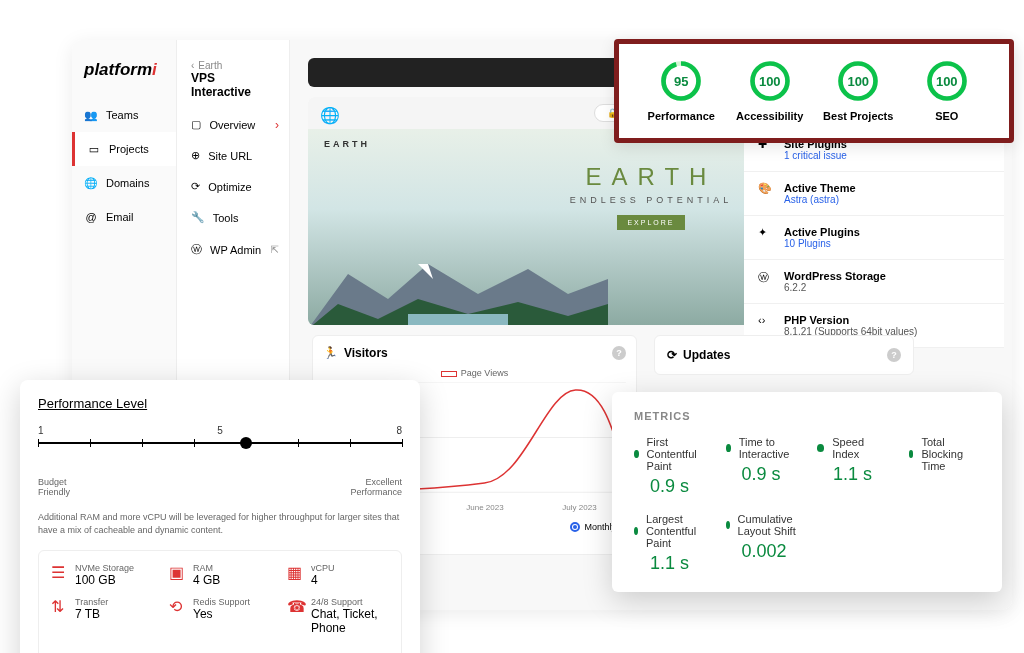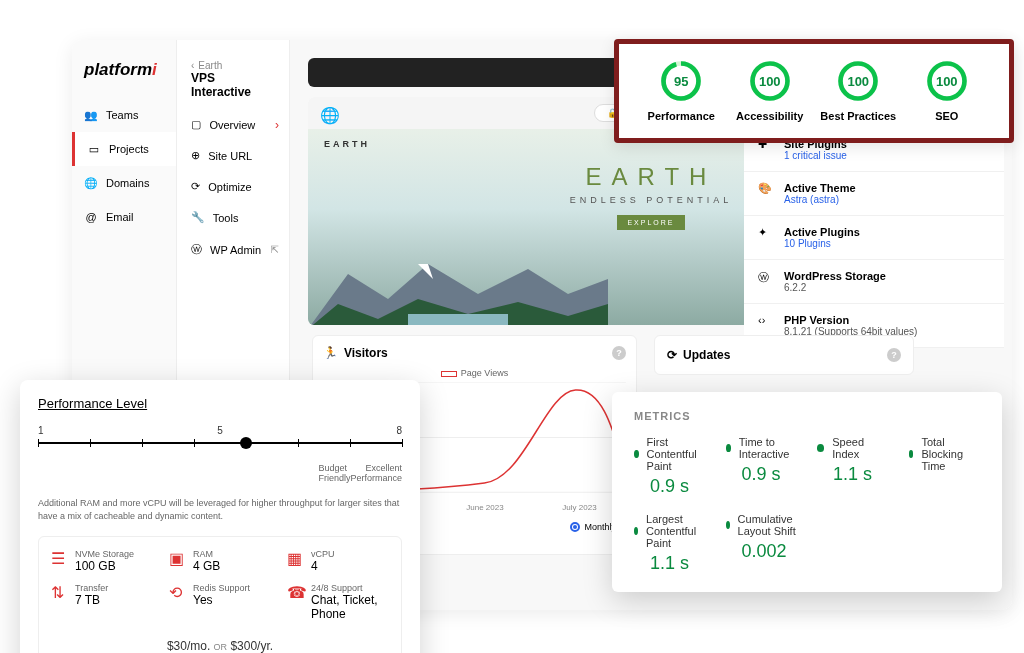--- a/index.html
+++ b/index.html
@@ -67,21 +67,21 @@
 .lh-label { font-size: 11px; font-weight: 600; }
 
 
 .perf-panel { position: absolute; top: 380px; left: 20px; width: 400px; background: #fff; border-radius: 8px; box-shadow: 0 8px 30px rgba(0,0,0,0.18); padding: 16px 18px; }
 .perf-panel h3 { font-size: 13px; font-weight: 500; margin-bottom: 14px; text-decoration: underline; }
 .slider-row { position: relative; height: 30px; }
 .slider-labels { display: flex; justify-content: space-between; font-size: 10px; color: #333; }
 .slider-track { position: relative; height: 2px; background: #000; margin: 6px 0; }
 .slider-tick { position: absolute; top: -3px; width: 1px; height: 8px; background: #000; }
 .slider-thumb { position: absolute; top: -5px; left: 50%; width: 12px; height: 12px; background: #000; border-radius: 50%; transform: translateX(-50%); }
-.slider-ends { display: flex; justify-content: flex-end; font-size: 9px; color: #666; margin-top: 8px; }
+.slider-ends { display: flex; justify-content: space-between; font-size: 9px; color: #666; margin-top: 22px; }
 .perf-desc { font-size: 9px; color: #666; margin: 14px 0; line-height: 1.4; }
 .resource-grid { border: 1px solid #eee; border-radius: 6px; padding: 12px; }
 .rg-row { display: flex; gap: 16px; margin-bottom: 10px; }
 .rg-item { flex: 1; display: flex; gap: 8px; align-items: flex-start; }
 .rg-ico { width: 16px; height: 16px; color: #d33; flex-shrink: 0; }
 .rg-label { font-size: 9px; color: #666; }
 .rg-val { font-size: 12px; font-weight: 500; }
 .pricing { text-align: center; font-size: 12px; padding-top: 8px; color: #333; }
 .pricing .or { font-size: 9px; color: #888; }
 
@@ -263,21 +263,21 @@
   <div class="lh-item">
     <div class="lh-circle"><svg viewBox="0 0 36 36">
           <circle cx="18" cy="18" r="15" fill="none" stroke="#0cc24a" stroke-width="4"></circle>
         </svg><div class="lh-score">100</div></div>
     <div class="lh-label">Accessibility</div>
   </div>
   <div class="lh-item">
     <div class="lh-circle"><svg viewBox="0 0 36 36">
           <circle cx="18" cy="18" r="15" fill="none" stroke="#0cc24a" stroke-width="4"></circle>
         </svg><div class="lh-score">100</div></div>
-    <div class="lh-label">Best Practices</div>
+    <div class="lh-label">Best Projects</div>
   </div>
   <div class="lh-item">
     <div class="lh-circle"><svg viewBox="0 0 36 36">
           <circle cx="18" cy="18" r="15" fill="none" stroke="#0cc24a" stroke-width="4"></circle>
         </svg><div class="lh-score">100</div></div>
     <div class="lh-label">SEO</div>
   </div>
 </div>
 
 <div class="perf-panel">

